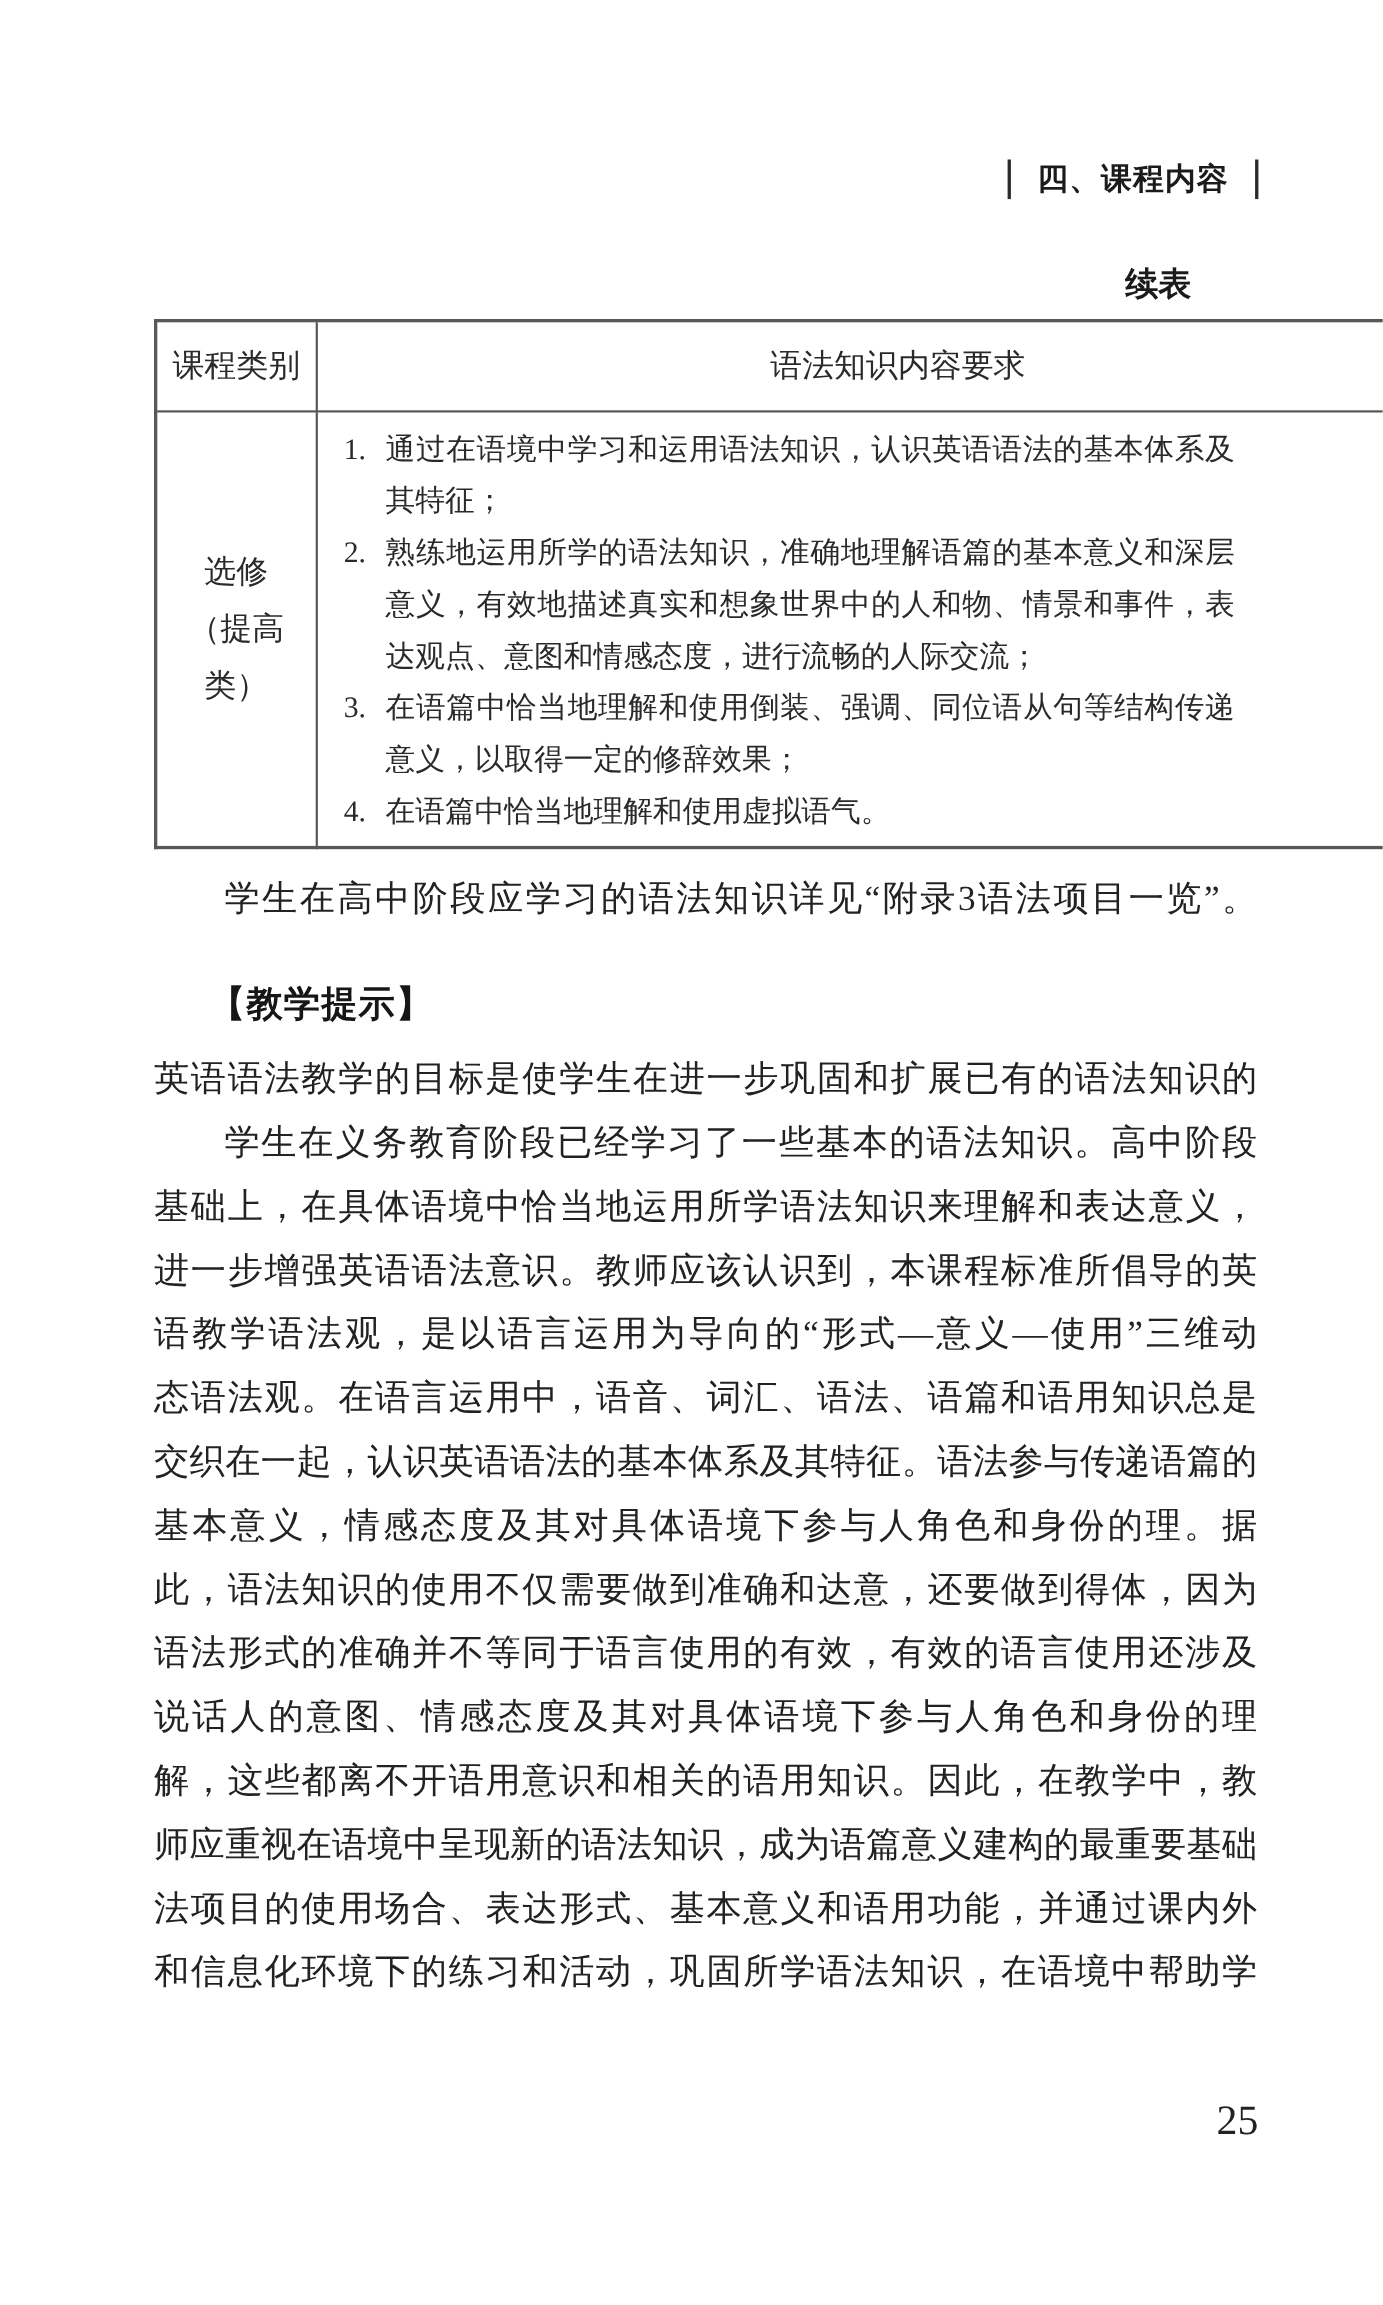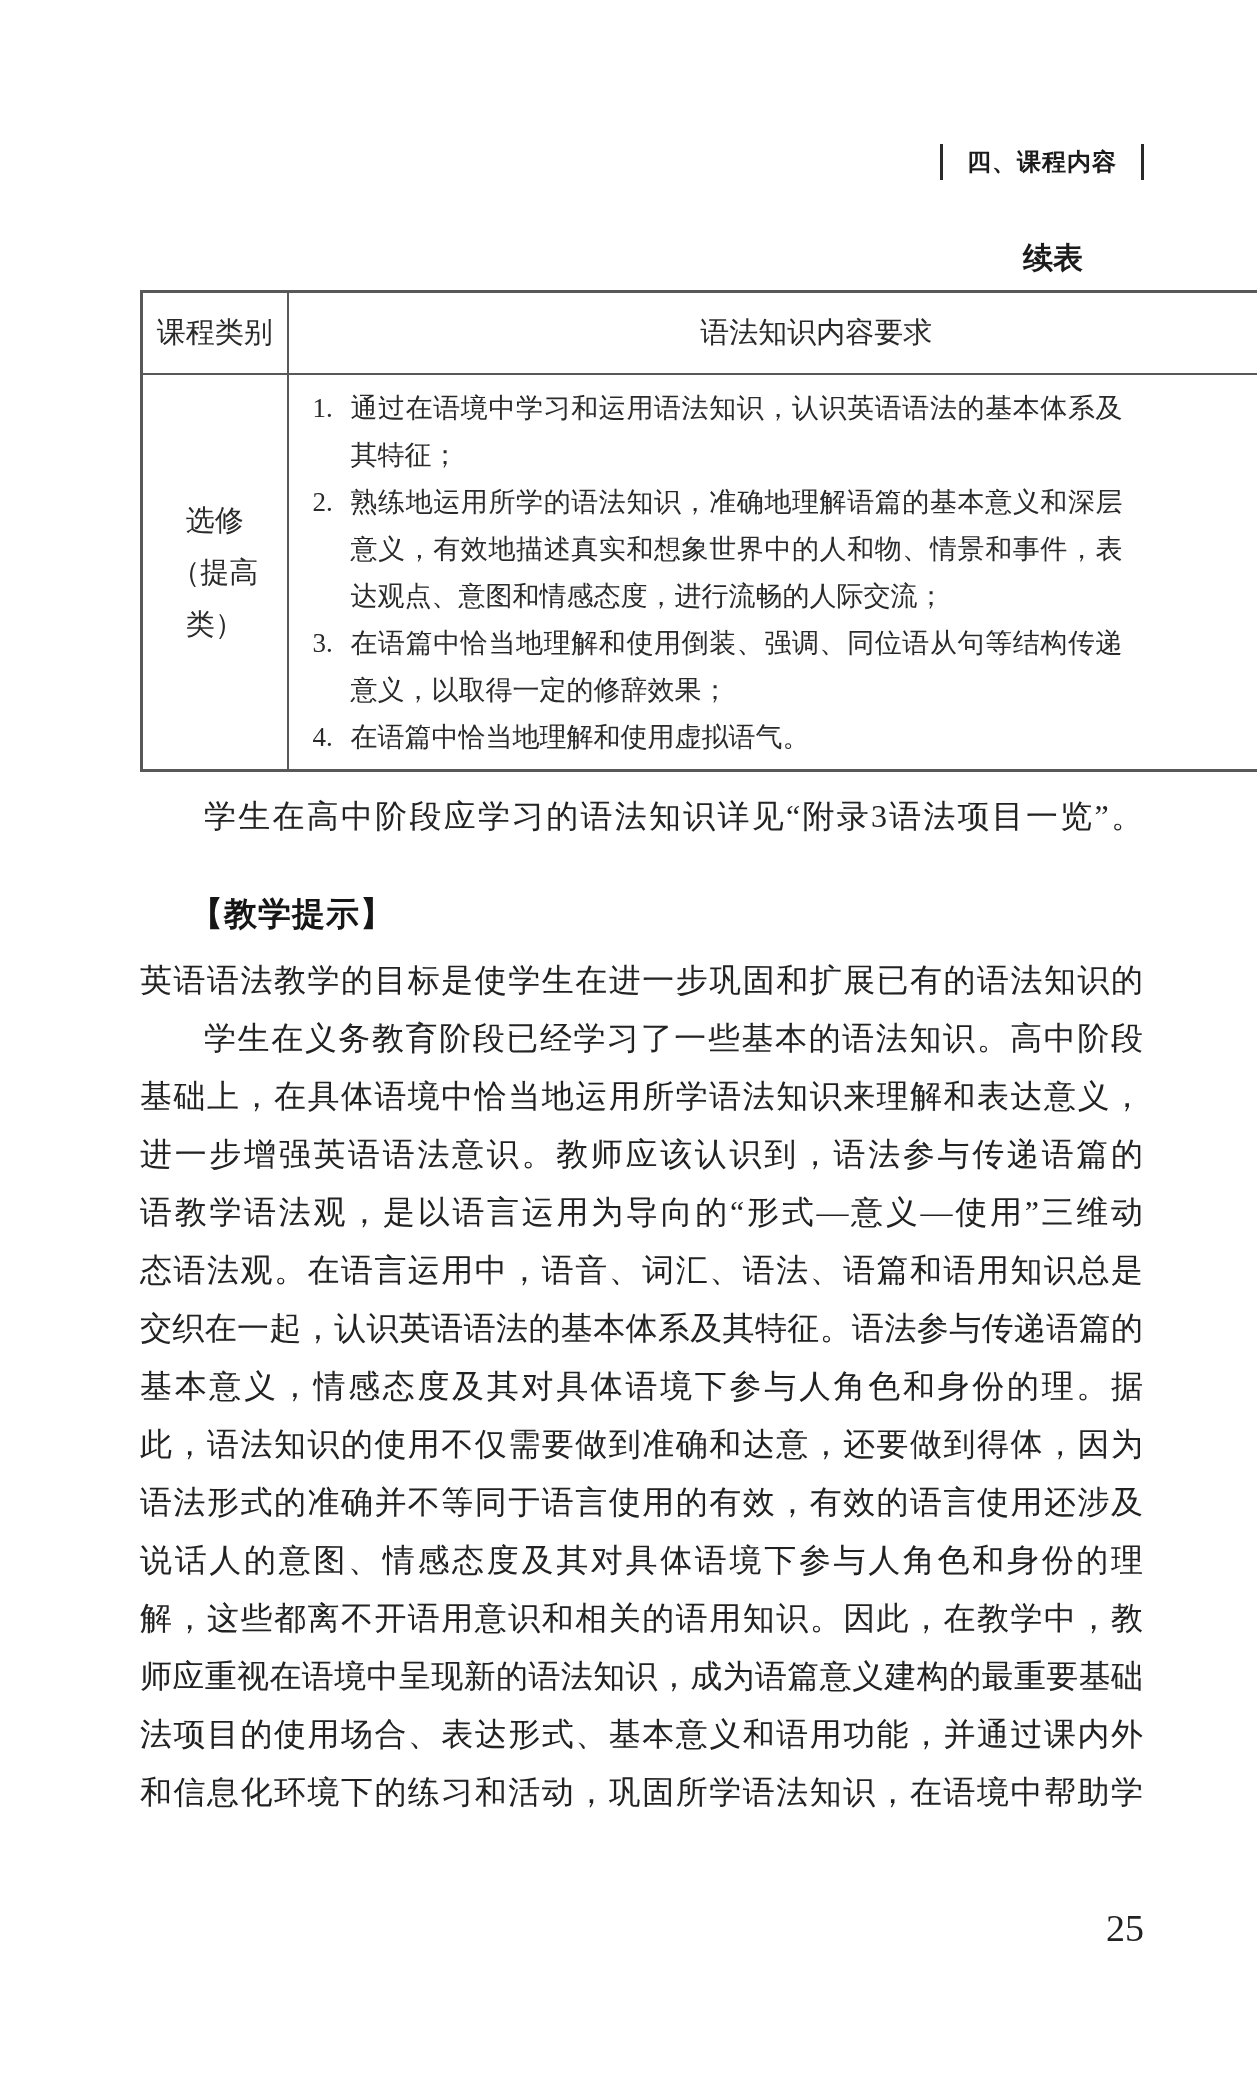--- a/index.html
+++ b/index.html
@@ -10,21 +10,21 @@
     color: #1c1c1c;
     position: relative;
     overflow: hidden;
   }
   .page { position: absolute; inset: 0; }
 
   
   .running-head {
     position: absolute; top: 144px; right: 113px;
     display: flex; align-items: center; gap: 24px;
-    font-size: 24px; font-weight: 700; letter-spacing: 1px;
+    font-size: 28px; font-weight: 700; letter-spacing: 1px;
     color: #1b1b1b;
   }
   .rh-bar { width: 3px; height: 36px; background: #2a2a2a; display: inline-block; }
 
   
   .continued-label {
     position: absolute; top: 238px; left: 1023px;
     font-size: 30px; font-weight: 700; color: #1b1b1b;
   }
 
@@ -142,21 +142,21 @@
   </table>
 
   <div class="note-para">学生在高中阶段应学习的语法知识详见“附录3语法项目一览”。</div>
 
   <div class="section-heading">【教学提示】</div>
 
   <div class="body-para">
     <div class="body-line">英语语法教学的目标是使学生在进一步巩固和扩展已有的语法知识的</div>
     <div class="body-line first">学生在义务教育阶段已经学习了一些基本的语法知识。高中阶段</div>
     <div class="body-line">基础上，在具体语境中恰当地运用所学语法知识来理解和表达意义，</div>
-    <div class="body-line">进一步增强英语语法意识。教师应该认识到，语法参与传递语篇的</div>
+    <div class="body-line">进一步增强英语语法意识。教师应该认识到，本课程标准所倡导的英</div>
     <div class="body-line">语教学语法观，是以语言运用为导向的“形式—意义—使用”三维动</div>
     <div class="body-line">态语法观。在语言运用中，语音、词汇、语法、语篇和语用知识总是</div>
     <div class="body-line">交织在一起，认识英语语法的基本体系及其特征。语法参与传递语篇的</div>
     <div class="body-line">基本意义，情感态度及其对具体语境下参与人角色和身份的理。据</div>
     <div class="body-line">此，语法知识的使用不仅需要做到准确和达意，还要做到得体，因为</div>
     <div class="body-line">语法形式的准确并不等同于语言使用的有效，有效的语言使用还涉及</div>
     <div class="body-line">说话人的意图、情感态度及其对具体语境下参与人角色和身份的理</div>
     <div class="body-line">解，这些都离不开语用意识和相关的语用知识。因此，在教学中，教</div>
     <div class="body-line">师应重视在语境中呈现新的语法知识，成为语篇意义建构的最重要基础</div>
     <div class="body-line">法项目的使用场合、表达形式、基本意义和语用功能，并通过课内外</div>

